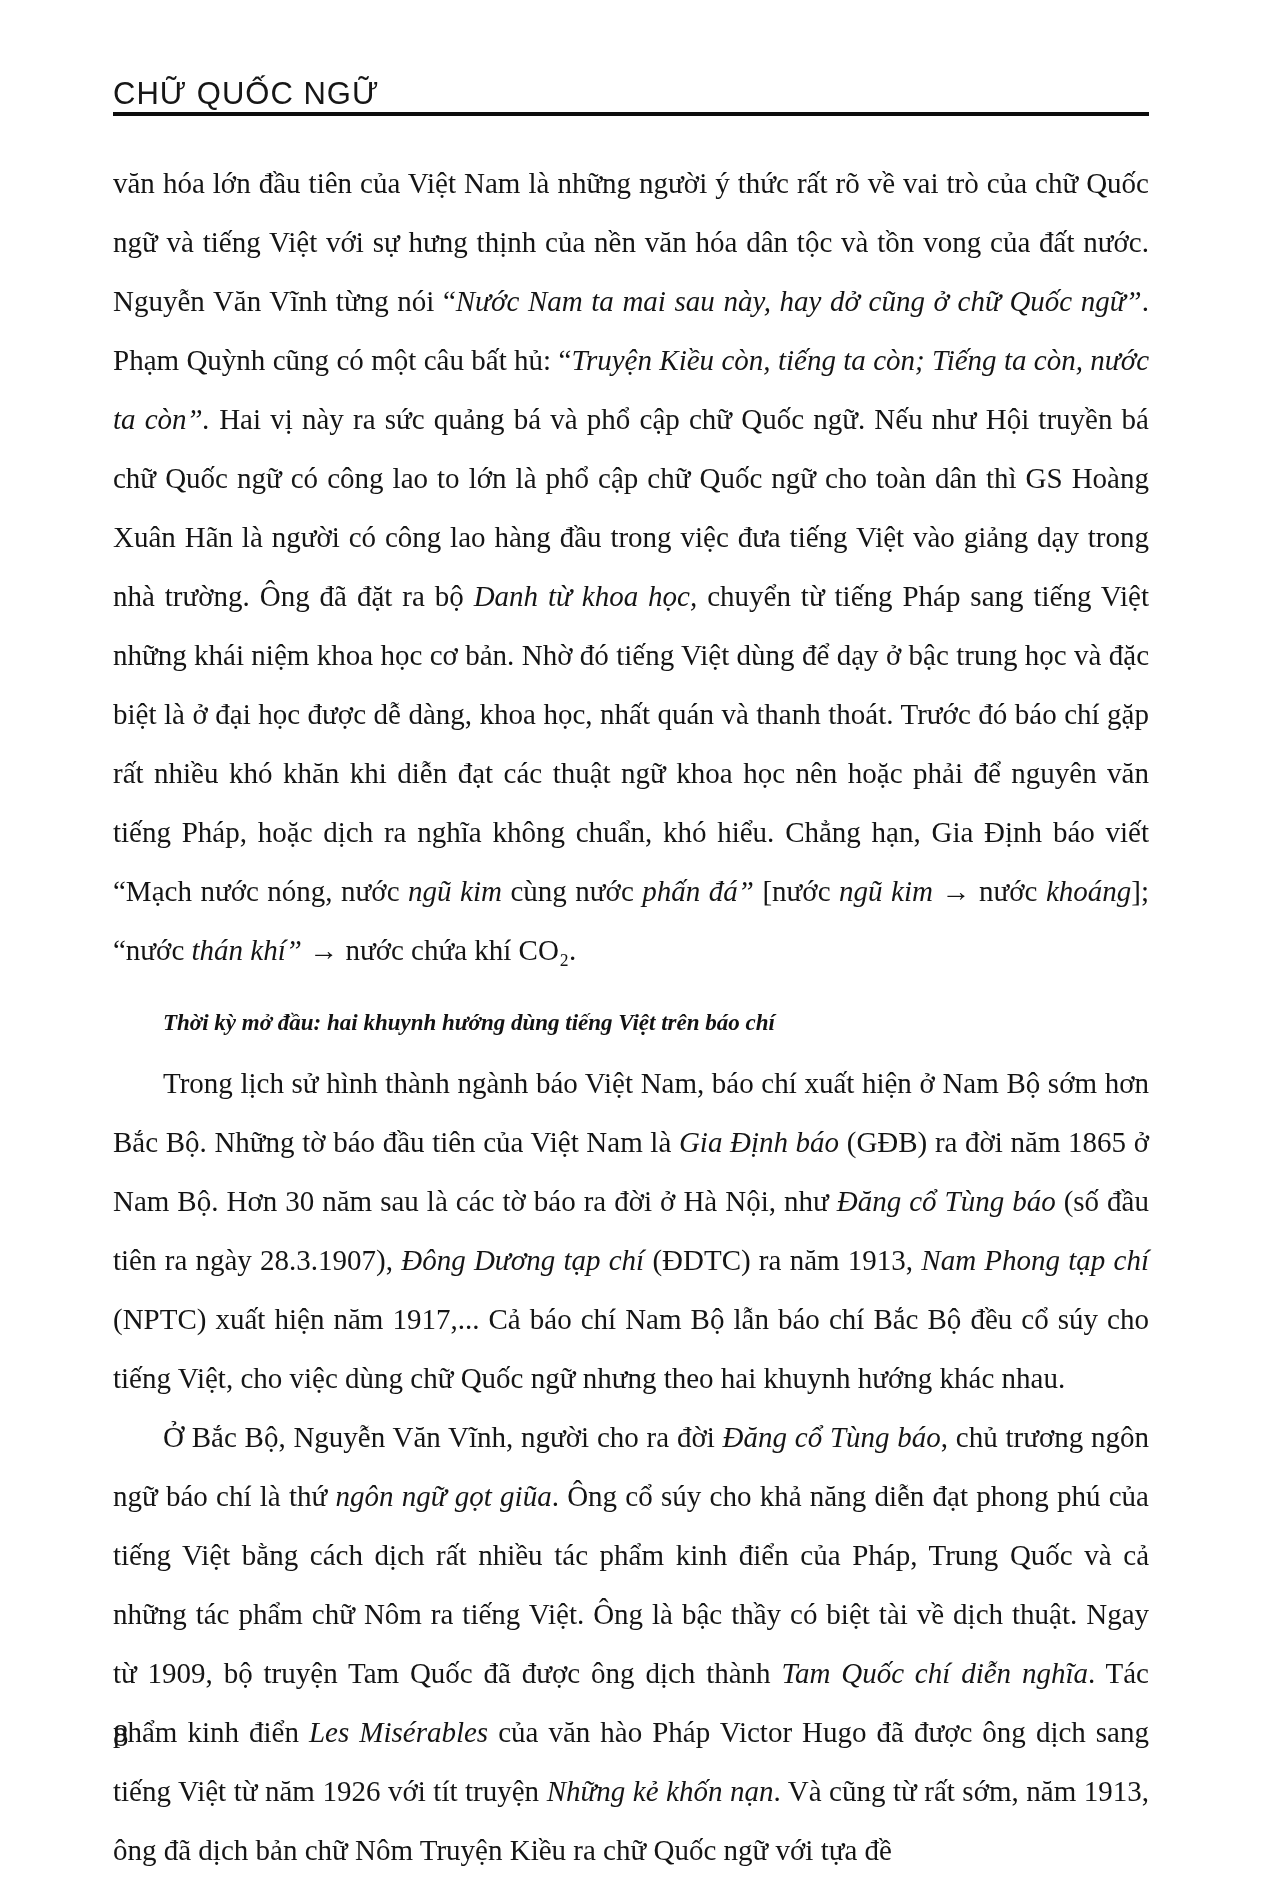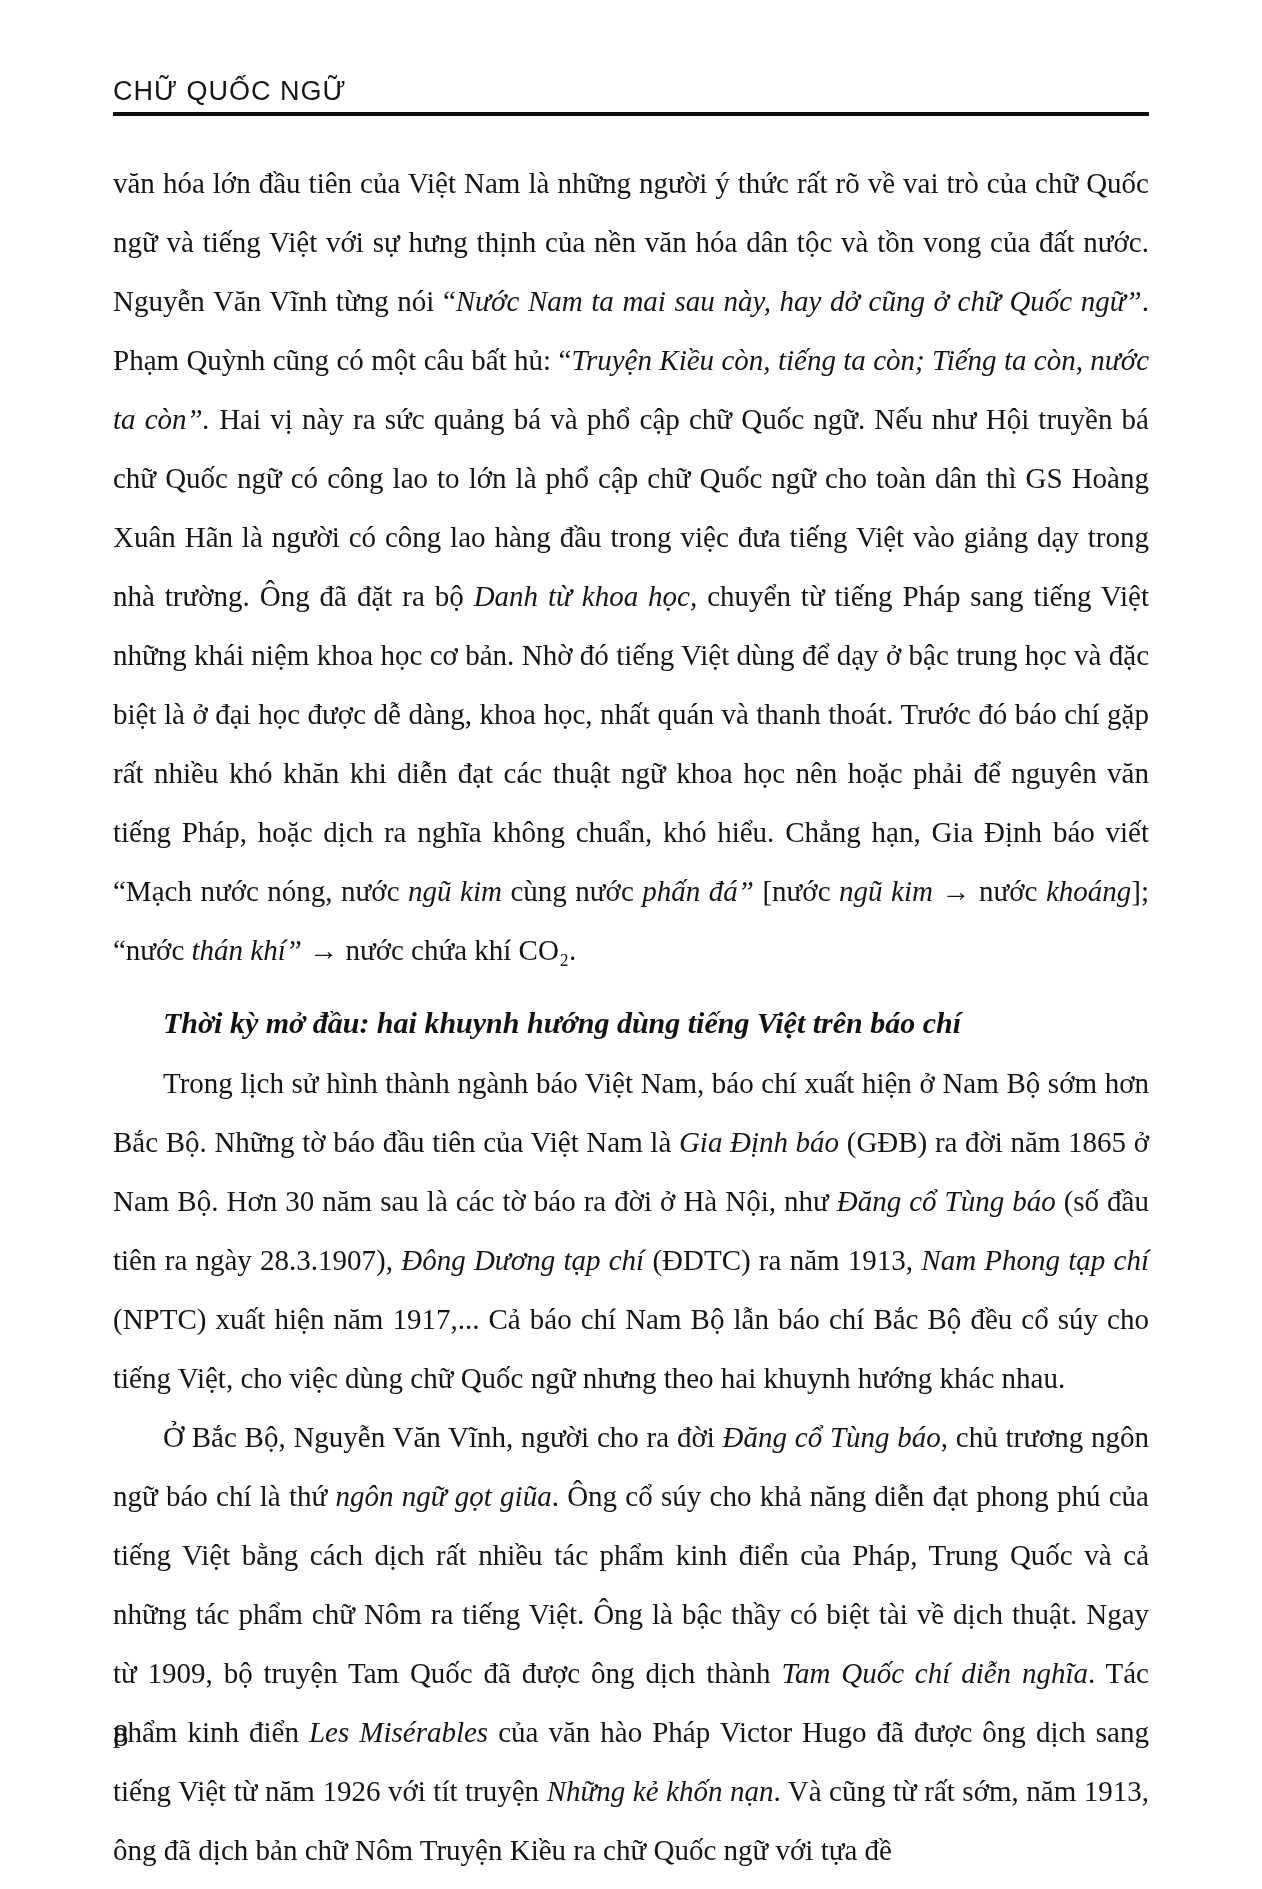--- a/index.html
+++ b/index.html
@@ -11,21 +11,21 @@
     background: #ffffff;
     color: #111111;
     overflow: hidden;
   }
   .running-header {
     position: absolute;
     left: 113px;
     top: 76px;
     width: 1036px;
     font-family: "Liberation Sans", "DejaVu Sans", sans-serif;
-    font-size: 27px;
+    font-size: 31px;
     font-weight: 400;
     letter-spacing: 1px;
     color: #161616;
   }
   .header-rule {
     position: absolute;
     left: 113px;
     top: 112px;
     width: 1036px;
     height: 4px;
@@ -41,21 +41,21 @@
     line-height: 59px;
     text-align: justify;
     color: #151515;
   }
   .body-block p { margin: 0; }
   .body-block p.indent { text-indent: 50px; }
   .section-heading {
     margin: 15px 0 3px 0;
     padding-left: 50px;
     font-family: "Liberation Serif", "DejaVu Serif", serif;
-    font-size: 30px;
+    font-size: 23px;
     font-weight: bold;
     font-style: italic;
     line-height: 56px;
     text-align: left;
     color: #121212;
   }
   .it { font-style: italic; }
   .page-number {
     position: absolute;
     left: 113px;

